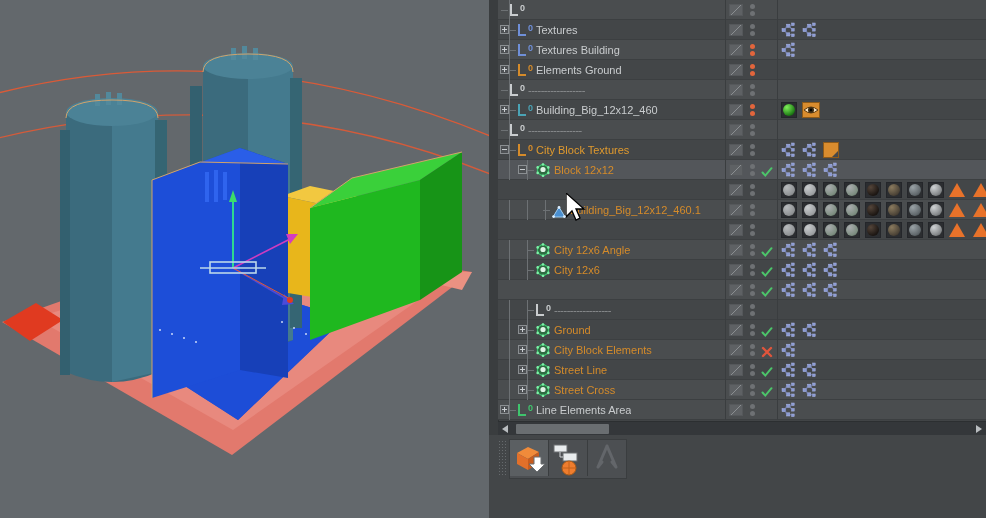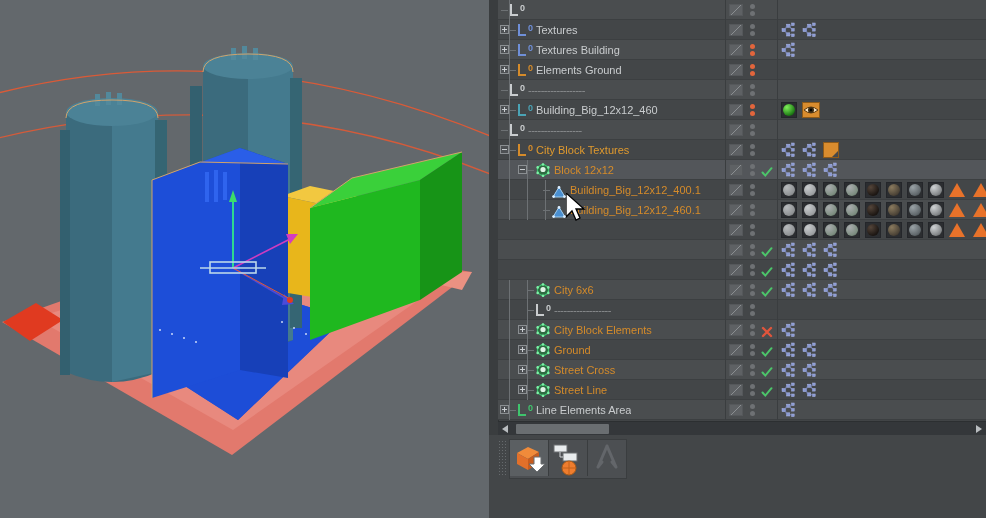--- a/index.html
+++ b/index.html
@@ -517,32 +517,70 @@
                 <rect x="10.6" y="6.5" width="2.6" height="2.6"></rect>
                 <rect x="10.6" y="12" width="2.6" height="2.6"></rect>
               </g>
               <g stroke="#7f8cc6" stroke-width=".9" fill="none">
                 <path d="M4.2 8 L5.6 3.8 M4.2 8 L5.6 12.4 M8.8 3.8 L10.6 2.3 M8.8 3.8 L10.6 7.8 M8.8 12.4 L10.6 13.3"></path>
               </g>
             </svg></span>
         </div>
       </div>
       <div class="row even">
+        <div class="colA">
+          <span class="swatch"></span>
+        </div>
+        <div class="colB">
+          <span class="dot t grey"></span>
+          <span class="dot b grey"></span>
+        </div>
+        <div class="colC"></div>
+        <div class="tags">
+          <span class="mat" style="left:3px">
+            <i style="background:radial-gradient(circle at 32% 28%,#b8bbbd 0%,#8d9092 70%,#16181a 100%)"></i>
+          </span>
+          <span class="mat" style="left:24px">
+            <i style="background:radial-gradient(circle at 32% 28%,#c9ccce 0%,#9a9d9f 70%,#16181a 100%)"></i>
+          </span>
+          <span class="mat" style="left:45px">
+            <i style="background:radial-gradient(circle at 32% 28%,#a9acae 0%,#7b8c7e 70%,#16181a 100%)"></i>
+          </span>
+          <span class="mat" style="left:66px">
+            <i style="background:radial-gradient(circle at 32% 28%,#a9acae 0%,#7b8c7e 70%,#16181a 100%)"></i>
+          </span>
+          <span class="mat" style="left:87px">
+            <i style="background:radial-gradient(circle at 32% 28%,#54453a 0%,#1d1713 70%,#16181a 100%)"></i>
+          </span>
+          <span class="mat" style="left:108px">
+            <i style="background:radial-gradient(circle at 32% 28%,#8a7a5e 0%,#4a4236 70%,#16181a 100%)"></i>
+          </span>
+          <span class="mat" style="left:129px">
+            <i style="background:radial-gradient(circle at 32% 28%,#9aa2a6 0%,#5d6468 70%,#16181a 100%)"></i>
+          </span>
+          <span class="mat" style="left:150px">
+            <i style="background:radial-gradient(circle at 32% 28%,#cfd2d4 0%,#7f8284 70%,#16181a 100%)"></i>
+          </span>
+          <span class="tri" style="left:171px"></span>
+          <span class="tri" style="left:195px"></span>
+        </div>
+      </div>
+      <div class="row odd">
         <div class="tree">
           <span class="guide" style="left:11px"></span>
           <span class="guide" style="left:29px"></span>
           <span class="guide" style="left:47px"></span>
           <span class="hline" style="left:45px;top:10px;width:7px"></span>
           <span class="picon" style="left:54px"><svg width="14" height="12" viewBox="0 0 14 12">
               <polygon points="7,1 13,11 1,11" fill="#4a8fd0" stroke="#9fcdf0" stroke-width="1"></polygon>
               <circle cx="7" cy="1.5" r="1.4" fill="#dceeff"></circle>
               <circle cx="1.6" cy="10.6" r="1.4" fill="#dceeff"></circle>
               <circle cx="12.4" cy="10.6" r="1.4" fill="#dceeff"></circle>
             </svg></span>
-          <span class="lbl orange" style="left:72px;max-width:154px">Building_Big_12x12_400.1</span>
+          <span class="lbl orange" style="left:72px;max-width:154px">Building_Big_12x12_460.1</span>
         </div>
         <div class="colA">
           <span class="swatch"></span>
         </div>
         <div class="colB">
           <span class="dot t grey"></span>
           <span class="dot b grey"></span>
         </div>
         <div class="colC"></div>
         <div class="tags">
@@ -567,34 +605,21 @@
           <span class="mat" style="left:129px">
             <i style="background:radial-gradient(circle at 32% 28%,#9aa2a6 0%,#5d6468 70%,#16181a 100%)"></i>
           </span>
           <span class="mat" style="left:150px">
             <i style="background:radial-gradient(circle at 32% 28%,#cfd2d4 0%,#7f8284 70%,#16181a 100%)"></i>
           </span>
           <span class="tri" style="left:171px"></span>
           <span class="tri" style="left:195px"></span>
         </div>
       </div>
-      <div class="row odd">
-        <div class="tree">
-          <span class="guide" style="left:11px"></span>
-          <span class="guide" style="left:29px"></span>
-          <span class="guide" style="left:47px"></span>
-          <span class="hline" style="left:45px;top:10px;width:7px"></span>
-          <span class="picon" style="left:54px"><svg width="14" height="12" viewBox="0 0 14 12">
-              <polygon points="7,1 13,11 1,11" fill="#4a8fd0" stroke="#9fcdf0" stroke-width="1"></polygon>
-              <circle cx="7" cy="1.5" r="1.4" fill="#dceeff"></circle>
-              <circle cx="1.6" cy="10.6" r="1.4" fill="#dceeff"></circle>
-              <circle cx="12.4" cy="10.6" r="1.4" fill="#dceeff"></circle>
-            </svg></span>
-          <span class="lbl orange" style="left:72px;max-width:154px">Building_Big_12x12_460.1</span>
-        </div>
+      <div class="row even">
         <div class="colA">
           <span class="swatch"></span>
         </div>
         <div class="colB">
           <span class="dot t grey"></span>
           <span class="dot b grey"></span>
         </div>
         <div class="colC"></div>
         <div class="tags">
           <span class="mat" style="left:3px">
@@ -616,189 +641,169 @@
             <i style="background:radial-gradient(circle at 32% 28%,#8a7a5e 0%,#4a4236 70%,#16181a 100%)"></i>
           </span>
           <span class="mat" style="left:129px">
             <i style="background:radial-gradient(circle at 32% 28%,#9aa2a6 0%,#5d6468 70%,#16181a 100%)"></i>
           </span>
           <span class="mat" style="left:150px">
             <i style="background:radial-gradient(circle at 32% 28%,#cfd2d4 0%,#7f8284 70%,#16181a 100%)"></i>
           </span>
           <span class="tri" style="left:171px"></span>
           <span class="tri" style="left:195px"></span>
-        </div>
-      </div>
-      <div class="row even">
-        <div class="colA">
-          <span class="swatch"></span>
-        </div>
-        <div class="colB">
-          <span class="dot t grey"></span>
-          <span class="dot b grey"></span>
-        </div>
-        <div class="colC"></div>
-        <div class="tags">
-          <span class="mat" style="left:3px">
-            <i style="background:radial-gradient(circle at 32% 28%,#b8bbbd 0%,#8d9092 70%,#16181a 100%)"></i>
-          </span>
-          <span class="mat" style="left:24px">
-            <i style="background:radial-gradient(circle at 32% 28%,#c9ccce 0%,#9a9d9f 70%,#16181a 100%)"></i>
-          </span>
-          <span class="mat" style="left:45px">
-            <i style="background:radial-gradient(circle at 32% 28%,#a9acae 0%,#7b8c7e 70%,#16181a 100%)"></i>
-          </span>
-          <span class="mat" style="left:66px">
-            <i style="background:radial-gradient(circle at 32% 28%,#a9acae 0%,#7b8c7e 70%,#16181a 100%)"></i>
-          </span>
-          <span class="mat" style="left:87px">
-            <i style="background:radial-gradient(circle at 32% 28%,#54453a 0%,#1d1713 70%,#16181a 100%)"></i>
-          </span>
-          <span class="mat" style="left:108px">
-            <i style="background:radial-gradient(circle at 32% 28%,#8a7a5e 0%,#4a4236 70%,#16181a 100%)"></i>
-          </span>
-          <span class="mat" style="left:129px">
-            <i style="background:radial-gradient(circle at 32% 28%,#9aa2a6 0%,#5d6468 70%,#16181a 100%)"></i>
-          </span>
-          <span class="mat" style="left:150px">
-            <i style="background:radial-gradient(circle at 32% 28%,#cfd2d4 0%,#7f8284 70%,#16181a 100%)"></i>
-          </span>
-          <span class="tri" style="left:171px"></span>
-          <span class="tri" style="left:195px"></span>
-        </div>
-      </div>
-      <div class="row odd">
-        <div class="colA">
-          <span class="swatch"></span>
-        </div>
-        <div class="colB">
-          <span class="dot t grey"></span>
-          <span class="dot b grey"></span>
-        </div>
-        <div class="colC">
-          <span class="chk"><svg width="12" height="12" viewBox="0 0 12 12">
-              <path d="M1.5 6.5 L4.3 9.6 L10.5 2.2" stroke="#4cc46a" stroke-width="2" fill="none" stroke-linecap="round"></path>
-            </svg></span>
-        </div>
-        <div class="tags">
-          <span class="tag xp" style="left:3px"><svg width="16" height="16" viewBox="0 0 16 16">
-              <g fill="#8b9ad4" stroke="#aab6e4" stroke-width=".5">
-                <rect x="1" y="6.5" width="3.2" height="3.2"></rect>
-                <rect x="5.6" y="2.2" width="3.2" height="3.2"></rect>
-                <rect x="5.6" y="10.8" width="3.2" height="3.2"></rect>
-                <rect x="10.6" y="1" width="2.6" height="2.6"></rect>
-                <rect x="10.6" y="6.5" width="2.6" height="2.6"></rect>
-                <rect x="10.6" y="12" width="2.6" height="2.6"></rect>
-              </g>
-              <g stroke="#7f8cc6" stroke-width=".9" fill="none">
-                <path d="M4.2 8 L5.6 3.8 M4.2 8 L5.6 12.4 M8.8 3.8 L10.6 2.3 M8.8 3.8 L10.6 7.8 M8.8 12.4 L10.6 13.3"></path>
-              </g>
-            </svg></span>
-          <span class="tag xp" style="left:24px"><svg width="16" height="16" viewBox="0 0 16 16">
-              <g fill="#8b9ad4" stroke="#aab6e4" stroke-width=".5">
-                <rect x="1" y="6.5" width="3.2" height="3.2"></rect>
-                <rect x="5.6" y="2.2" width="3.2" height="3.2"></rect>
-                <rect x="5.6" y="10.8" width="3.2" height="3.2"></rect>
-                <rect x="10.6" y="1" width="2.6" height="2.6"></rect>
-                <rect x="10.6" y="6.5" width="2.6" height="2.6"></rect>
-                <rect x="10.6" y="12" width="2.6" height="2.6"></rect>
-              </g>
-              <g stroke="#7f8cc6" stroke-width=".9" fill="none">
-                <path d="M4.2 8 L5.6 3.8 M4.2 8 L5.6 12.4 M8.8 3.8 L10.6 2.3 M8.8 3.8 L10.6 7.8 M8.8 12.4 L10.6 13.3"></path>
-              </g>
-            </svg></span>
-          <span class="tag xp" style="left:45px"><svg width="16" height="16" viewBox="0 0 16 16">
-              <g fill="#8b9ad4" stroke="#aab6e4" stroke-width=".5">
-                <rect x="1" y="6.5" width="3.2" height="3.2"></rect>
-                <rect x="5.6" y="2.2" width="3.2" height="3.2"></rect>
-                <rect x="5.6" y="10.8" width="3.2" height="3.2"></rect>
-                <rect x="10.6" y="1" width="2.6" height="2.6"></rect>
-                <rect x="10.6" y="6.5" width="2.6" height="2.6"></rect>
-                <rect x="10.6" y="12" width="2.6" height="2.6"></rect>
-              </g>
-              <g stroke="#7f8cc6" stroke-width=".9" fill="none">
-                <path d="M4.2 8 L5.6 3.8 M4.2 8 L5.6 12.4 M8.8 3.8 L10.6 2.3 M8.8 3.8 L10.6 7.8 M8.8 12.4 L10.6 13.3"></path>
-              </g>
-            </svg></span>
-        </div>
-      </div>
-      <div class="row even">
-        <div class="colA">
-          <span class="swatch"></span>
-        </div>
-        <div class="colB">
-          <span class="dot t grey"></span>
-          <span class="dot b grey"></span>
-        </div>
-        <div class="colC">
-          <span class="chk"><svg width="12" height="12" viewBox="0 0 12 12">
-              <path d="M1.5 6.5 L4.3 9.6 L10.5 2.2" stroke="#4cc46a" stroke-width="2" fill="none" stroke-linecap="round"></path>
-            </svg></span>
-        </div>
-        <div class="tags">
-          <span class="tag xp" style="left:3px"><svg width="16" height="16" viewBox="0 0 16 16">
-              <g fill="#8b9ad4" stroke="#aab6e4" stroke-width=".5">
-                <rect x="1" y="6.5" width="3.2" height="3.2"></rect>
-                <rect x="5.6" y="2.2" width="3.2" height="3.2"></rect>
-                <rect x="5.6" y="10.8" width="3.2" height="3.2"></rect>
-                <rect x="10.6" y="1" width="2.6" height="2.6"></rect>
-                <rect x="10.6" y="6.5" width="2.6" height="2.6"></rect>
-                <rect x="10.6" y="12" width="2.6" height="2.6"></rect>
-              </g>
-              <g stroke="#7f8cc6" stroke-width=".9" fill="none">
-                <path d="M4.2 8 L5.6 3.8 M4.2 8 L5.6 12.4 M8.8 3.8 L10.6 2.3 M8.8 3.8 L10.6 7.8 M8.8 12.4 L10.6 13.3"></path>
-              </g>
-            </svg></span>
-          <span class="tag xp" style="left:24px"><svg width="16" height="16" viewBox="0 0 16 16">
-              <g fill="#8b9ad4" stroke="#aab6e4" stroke-width=".5">
-                <rect x="1" y="6.5" width="3.2" height="3.2"></rect>
-                <rect x="5.6" y="2.2" width="3.2" height="3.2"></rect>
-                <rect x="5.6" y="10.8" width="3.2" height="3.2"></rect>
-                <rect x="10.6" y="1" width="2.6" height="2.6"></rect>
-                <rect x="10.6" y="6.5" width="2.6" height="2.6"></rect>
-                <rect x="10.6" y="12" width="2.6" height="2.6"></rect>
-              </g>
-              <g stroke="#7f8cc6" stroke-width=".9" fill="none">
-                <path d="M4.2 8 L5.6 3.8 M4.2 8 L5.6 12.4 M8.8 3.8 L10.6 2.3 M8.8 3.8 L10.6 7.8 M8.8 12.4 L10.6 13.3"></path>
-              </g>
-            </svg></span>
-          <span class="tag xp" style="left:45px"><svg width="16" height="16" viewBox="0 0 16 16">
-              <g fill="#8b9ad4" stroke="#aab6e4" stroke-width=".5">
-                <rect x="1" y="6.5" width="3.2" height="3.2"></rect>
-                <rect x="5.6" y="2.2" width="3.2" height="3.2"></rect>
-                <rect x="5.6" y="10.8" width="3.2" height="3.2"></rect>
-                <rect x="10.6" y="1" width="2.6" height="2.6"></rect>
-                <rect x="10.6" y="6.5" width="2.6" height="2.6"></rect>
-                <rect x="10.6" y="12" width="2.6" height="2.6"></rect>
-              </g>
-              <g stroke="#7f8cc6" stroke-width=".9" fill="none">
-                <path d="M4.2 8 L5.6 3.8 M4.2 8 L5.6 12.4 M8.8 3.8 L10.6 2.3 M8.8 3.8 L10.6 7.8 M8.8 12.4 L10.6 13.3"></path>
-              </g>
-            </svg></span>
         </div>
       </div>
       <div class="row odd">
         <div class="tree">
           <span class="guide" style="left:11px"></span>
           <span class="guide" style="left:29px"></span>
           <span class="hline" style="left:29px;top:10px;width:7px"></span>
           <span class="nicon" style="left:38px">
             <svg width="14" height="14" viewBox="0 0 14 14">
               <polygon points="7,1 12.5,4.3 12.5,10 7,13 1.5,10 1.5,4.3" fill="#2f6b42" stroke="#39c46d" stroke-width="1.2"></polygon>
               <circle cx="7" cy="6.5" r="2.6" fill="#dff5e6"></circle>
               <circle cx="7" cy="1.5" r="1.3" fill="#7ff0a8"></circle>
               <circle cx="12.3" cy="4.4" r="1.3" fill="#7ff0a8"></circle>
               <circle cx="12.3" cy="9.9" r="1.3" fill="#7ff0a8"></circle>
               <circle cx="7" cy="12.8" r="1.3" fill="#7ff0a8"></circle>
               <circle cx="1.7" cy="9.9" r="1.3" fill="#7ff0a8"></circle>
               <circle cx="1.7" cy="4.4" r="1.3" fill="#7ff0a8"></circle>
             </svg>
           </span>
-          <span class="lbl orange" style="left:56px;max-width:170px">City 6x6</span>
-        </div>
+          <span class="lbl orange" style="left:56px;max-width:170px">City 12x6 Angle</span>
+        </div>
+        <div class="colA">
+          <span class="swatch"></span>
+        </div>
+        <div class="colB">
+          <span class="dot t grey"></span>
+          <span class="dot b grey"></span>
+        </div>
+        <div class="colC">
+          <span class="chk"><svg width="12" height="12" viewBox="0 0 12 12">
+              <path d="M1.5 6.5 L4.3 9.6 L10.5 2.2" stroke="#4cc46a" stroke-width="2" fill="none" stroke-linecap="round"></path>
+            </svg></span>
+        </div>
+        <div class="tags">
+          <span class="tag xp" style="left:3px"><svg width="16" height="16" viewBox="0 0 16 16">
+              <g fill="#8b9ad4" stroke="#aab6e4" stroke-width=".5">
+                <rect x="1" y="6.5" width="3.2" height="3.2"></rect>
+                <rect x="5.6" y="2.2" width="3.2" height="3.2"></rect>
+                <rect x="5.6" y="10.8" width="3.2" height="3.2"></rect>
+                <rect x="10.6" y="1" width="2.6" height="2.6"></rect>
+                <rect x="10.6" y="6.5" width="2.6" height="2.6"></rect>
+                <rect x="10.6" y="12" width="2.6" height="2.6"></rect>
+              </g>
+              <g stroke="#7f8cc6" stroke-width=".9" fill="none">
+                <path d="M4.2 8 L5.6 3.8 M4.2 8 L5.6 12.4 M8.8 3.8 L10.6 2.3 M8.8 3.8 L10.6 7.8 M8.8 12.4 L10.6 13.3"></path>
+              </g>
+            </svg></span>
+          <span class="tag xp" style="left:24px"><svg width="16" height="16" viewBox="0 0 16 16">
+              <g fill="#8b9ad4" stroke="#aab6e4" stroke-width=".5">
+                <rect x="1" y="6.5" width="3.2" height="3.2"></rect>
+                <rect x="5.6" y="2.2" width="3.2" height="3.2"></rect>
+                <rect x="5.6" y="10.8" width="3.2" height="3.2"></rect>
+                <rect x="10.6" y="1" width="2.6" height="2.6"></rect>
+                <rect x="10.6" y="6.5" width="2.6" height="2.6"></rect>
+                <rect x="10.6" y="12" width="2.6" height="2.6"></rect>
+              </g>
+              <g stroke="#7f8cc6" stroke-width=".9" fill="none">
+                <path d="M4.2 8 L5.6 3.8 M4.2 8 L5.6 12.4 M8.8 3.8 L10.6 2.3 M8.8 3.8 L10.6 7.8 M8.8 12.4 L10.6 13.3"></path>
+              </g>
+            </svg></span>
+          <span class="tag xp" style="left:45px"><svg width="16" height="16" viewBox="0 0 16 16">
+              <g fill="#8b9ad4" stroke="#aab6e4" stroke-width=".5">
+                <rect x="1" y="6.5" width="3.2" height="3.2"></rect>
+                <rect x="5.6" y="2.2" width="3.2" height="3.2"></rect>
+                <rect x="5.6" y="10.8" width="3.2" height="3.2"></rect>
+                <rect x="10.6" y="1" width="2.6" height="2.6"></rect>
+                <rect x="10.6" y="6.5" width="2.6" height="2.6"></rect>
+                <rect x="10.6" y="12" width="2.6" height="2.6"></rect>
+              </g>
+              <g stroke="#7f8cc6" stroke-width=".9" fill="none">
+                <path d="M4.2 8 L5.6 3.8 M4.2 8 L5.6 12.4 M8.8 3.8 L10.6 2.3 M8.8 3.8 L10.6 7.8 M8.8 12.4 L10.6 13.3"></path>
+              </g>
+            </svg></span>
+        </div>
+      </div>
+      <div class="row even">
+        <div class="tree">
+          <span class="guide" style="left:11px"></span>
+          <span class="guide" style="left:29px"></span>
+          <span class="hline" style="left:29px;top:10px;width:7px"></span>
+          <span class="nicon" style="left:38px">
+            <svg width="14" height="14" viewBox="0 0 14 14">
+              <polygon points="7,1 12.5,4.3 12.5,10 7,13 1.5,10 1.5,4.3" fill="#2f6b42" stroke="#39c46d" stroke-width="1.2"></polygon>
+              <circle cx="7" cy="6.5" r="2.6" fill="#dff5e6"></circle>
+              <circle cx="7" cy="1.5" r="1.3" fill="#7ff0a8"></circle>
+              <circle cx="12.3" cy="4.4" r="1.3" fill="#7ff0a8"></circle>
+              <circle cx="12.3" cy="9.9" r="1.3" fill="#7ff0a8"></circle>
+              <circle cx="7" cy="12.8" r="1.3" fill="#7ff0a8"></circle>
+              <circle cx="1.7" cy="9.9" r="1.3" fill="#7ff0a8"></circle>
+              <circle cx="1.7" cy="4.4" r="1.3" fill="#7ff0a8"></circle>
+            </svg>
+          </span>
+          <span class="lbl orange" style="left:56px;max-width:170px">City 12x6</span>
+        </div>
+        <div class="colA">
+          <span class="swatch"></span>
+        </div>
+        <div class="colB">
+          <span class="dot t grey"></span>
+          <span class="dot b grey"></span>
+        </div>
+        <div class="colC">
+          <span class="chk"><svg width="12" height="12" viewBox="0 0 12 12">
+              <path d="M1.5 6.5 L4.3 9.6 L10.5 2.2" stroke="#4cc46a" stroke-width="2" fill="none" stroke-linecap="round"></path>
+            </svg></span>
+        </div>
+        <div class="tags">
+          <span class="tag xp" style="left:3px"><svg width="16" height="16" viewBox="0 0 16 16">
+              <g fill="#8b9ad4" stroke="#aab6e4" stroke-width=".5">
+                <rect x="1" y="6.5" width="3.2" height="3.2"></rect>
+                <rect x="5.6" y="2.2" width="3.2" height="3.2"></rect>
+                <rect x="5.6" y="10.8" width="3.2" height="3.2"></rect>
+                <rect x="10.6" y="1" width="2.6" height="2.6"></rect>
+                <rect x="10.6" y="6.5" width="2.6" height="2.6"></rect>
+                <rect x="10.6" y="12" width="2.6" height="2.6"></rect>
+              </g>
+              <g stroke="#7f8cc6" stroke-width=".9" fill="none">
+                <path d="M4.2 8 L5.6 3.8 M4.2 8 L5.6 12.4 M8.8 3.8 L10.6 2.3 M8.8 3.8 L10.6 7.8 M8.8 12.4 L10.6 13.3"></path>
+              </g>
+            </svg></span>
+          <span class="tag xp" style="left:24px"><svg width="16" height="16" viewBox="0 0 16 16">
+              <g fill="#8b9ad4" stroke="#aab6e4" stroke-width=".5">
+                <rect x="1" y="6.5" width="3.2" height="3.2"></rect>
+                <rect x="5.6" y="2.2" width="3.2" height="3.2"></rect>
+                <rect x="5.6" y="10.8" width="3.2" height="3.2"></rect>
+                <rect x="10.6" y="1" width="2.6" height="2.6"></rect>
+                <rect x="10.6" y="6.5" width="2.6" height="2.6"></rect>
+                <rect x="10.6" y="12" width="2.6" height="2.6"></rect>
+              </g>
+              <g stroke="#7f8cc6" stroke-width=".9" fill="none">
+                <path d="M4.2 8 L5.6 3.8 M4.2 8 L5.6 12.4 M8.8 3.8 L10.6 2.3 M8.8 3.8 L10.6 7.8 M8.8 12.4 L10.6 13.3"></path>
+              </g>
+            </svg></span>
+          <span class="tag xp" style="left:45px"><svg width="16" height="16" viewBox="0 0 16 16">
+              <g fill="#8b9ad4" stroke="#aab6e4" stroke-width=".5">
+                <rect x="1" y="6.5" width="3.2" height="3.2"></rect>
+                <rect x="5.6" y="2.2" width="3.2" height="3.2"></rect>
+                <rect x="5.6" y="10.8" width="3.2" height="3.2"></rect>
+                <rect x="10.6" y="1" width="2.6" height="2.6"></rect>
+                <rect x="10.6" y="6.5" width="2.6" height="2.6"></rect>
+                <rect x="10.6" y="12" width="2.6" height="2.6"></rect>
+              </g>
+              <g stroke="#7f8cc6" stroke-width=".9" fill="none">
+                <path d="M4.2 8 L5.6 3.8 M4.2 8 L5.6 12.4 M8.8 3.8 L10.6 2.3 M8.8 3.8 L10.6 7.8 M8.8 12.4 L10.6 13.3"></path>
+              </g>
+            </svg></span>
+        </div>
+      </div>
+      <div class="row odd">
         <div class="colA">
           <span class="swatch"></span>
         </div>
         <div class="colB">
           <span class="dot t grey"></span>
           <span class="dot b grey"></span>
         </div>
         <div class="colC">
           <span class="chk"><svg width="12" height="12" viewBox="0 0 12 12">
               <path d="M1.5 6.5 L4.3 9.6 L10.5 2.2" stroke="#4cc46a" stroke-width="2" fill="none" stroke-linecap="round"></path>
@@ -860,148 +865,148 @@
         <div class="colA">
           <span class="swatch"></span>
         </div>
         <div class="colB">
           <span class="dot t grey"></span>
           <span class="dot b grey"></span>
         </div>
         <div class="colC"></div>
         <div class="tags"></div>
       </div>
-      <div class="row odd">
+      <div class="row even">
         <div class="tree">
           <span class="guide" style="left:11px"></span>
           <span class="guide" style="left:29px"></span>
           <span class="hline" style="left:29px;top:10px;width:7px"></span>
           <span class="pm plus" style="left:20px"></span>
           <span class="nicon" style="left:38px">
             <svg width="14" height="14" viewBox="0 0 14 14">
               <polygon points="7,1 12.5,4.3 12.5,10 7,13 1.5,10 1.5,4.3" fill="#2f6b42" stroke="#39c46d" stroke-width="1.2"></polygon>
               <circle cx="7" cy="6.5" r="2.6" fill="#dff5e6"></circle>
               <circle cx="7" cy="1.5" r="1.3" fill="#7ff0a8"></circle>
               <circle cx="12.3" cy="4.4" r="1.3" fill="#7ff0a8"></circle>
               <circle cx="12.3" cy="9.9" r="1.3" fill="#7ff0a8"></circle>
               <circle cx="7" cy="12.8" r="1.3" fill="#7ff0a8"></circle>
               <circle cx="1.7" cy="9.9" r="1.3" fill="#7ff0a8"></circle>
               <circle cx="1.7" cy="4.4" r="1.3" fill="#7ff0a8"></circle>
             </svg>
           </span>
-          <span class="lbl orange" style="left:56px;max-width:170px">City Block Elements</span>
+          <span class="lbl orange" style="left:56px;max-width:170px">Ground</span>
         </div>
         <div class="colA">
           <span class="swatch"></span>
         </div>
         <div class="colB">
           <span class="dot t grey"></span>
           <span class="dot b grey"></span>
         </div>
         <div class="colC">
           <span class="chk"><svg width="12" height="12" viewBox="0 0 12 12">
-              <path d="M2 2 L10 10 M10 2 L2 10" stroke="#e0553c" stroke-width="2.4" stroke-linecap="round"></path>
+              <path d="M1.5 6.5 L4.3 9.6 L10.5 2.2" stroke="#4cc46a" stroke-width="2" fill="none" stroke-linecap="round"></path>
             </svg></span>
         </div>
         <div class="tags">
           <span class="tag xp" style="left:3px"><svg width="16" height="16" viewBox="0 0 16 16">
               <g fill="#8b9ad4" stroke="#aab6e4" stroke-width=".5">
                 <rect x="1" y="6.5" width="3.2" height="3.2"></rect>
                 <rect x="5.6" y="2.2" width="3.2" height="3.2"></rect>
                 <rect x="5.6" y="10.8" width="3.2" height="3.2"></rect>
                 <rect x="10.6" y="1" width="2.6" height="2.6"></rect>
                 <rect x="10.6" y="6.5" width="2.6" height="2.6"></rect>
                 <rect x="10.6" y="12" width="2.6" height="2.6"></rect>
               </g>
               <g stroke="#7f8cc6" stroke-width=".9" fill="none">
                 <path d="M4.2 8 L5.6 3.8 M4.2 8 L5.6 12.4 M8.8 3.8 L10.6 2.3 M8.8 3.8 L10.6 7.8 M8.8 12.4 L10.6 13.3"></path>
               </g>
             </svg></span>
-        </div>
-      </div>
-      <div class="row even">
+          <span class="tag xp" style="left:24px"><svg width="16" height="16" viewBox="0 0 16 16">
+              <g fill="#8b9ad4" stroke="#aab6e4" stroke-width=".5">
+                <rect x="1" y="6.5" width="3.2" height="3.2"></rect>
+                <rect x="5.6" y="2.2" width="3.2" height="3.2"></rect>
+                <rect x="5.6" y="10.8" width="3.2" height="3.2"></rect>
+                <rect x="10.6" y="1" width="2.6" height="2.6"></rect>
+                <rect x="10.6" y="6.5" width="2.6" height="2.6"></rect>
+                <rect x="10.6" y="12" width="2.6" height="2.6"></rect>
+              </g>
+              <g stroke="#7f8cc6" stroke-width=".9" fill="none">
+                <path d="M4.2 8 L5.6 3.8 M4.2 8 L5.6 12.4 M8.8 3.8 L10.6 2.3 M8.8 3.8 L10.6 7.8 M8.8 12.4 L10.6 13.3"></path>
+              </g>
+            </svg></span>
+        </div>
+      </div>
+      <div class="row odd">
         <div class="tree">
           <span class="guide" style="left:11px"></span>
           <span class="guide" style="left:29px"></span>
           <span class="hline" style="left:29px;top:10px;width:7px"></span>
           <span class="pm plus" style="left:20px"></span>
           <span class="nicon" style="left:38px">
             <svg width="14" height="14" viewBox="0 0 14 14">
               <polygon points="7,1 12.5,4.3 12.5,10 7,13 1.5,10 1.5,4.3" fill="#2f6b42" stroke="#39c46d" stroke-width="1.2"></polygon>
               <circle cx="7" cy="6.5" r="2.6" fill="#dff5e6"></circle>
               <circle cx="7" cy="1.5" r="1.3" fill="#7ff0a8"></circle>
               <circle cx="12.3" cy="4.4" r="1.3" fill="#7ff0a8"></circle>
               <circle cx="12.3" cy="9.9" r="1.3" fill="#7ff0a8"></circle>
               <circle cx="7" cy="12.8" r="1.3" fill="#7ff0a8"></circle>
               <circle cx="1.7" cy="9.9" r="1.3" fill="#7ff0a8"></circle>
               <circle cx="1.7" cy="4.4" r="1.3" fill="#7ff0a8"></circle>
             </svg>
           </span>
-          <span class="lbl orange" style="left:56px;max-width:170px">Ground</span>
+          <span class="lbl orange" style="left:56px;max-width:170px">City Block Elements</span>
         </div>
         <div class="colA">
           <span class="swatch"></span>
         </div>
         <div class="colB">
           <span class="dot t grey"></span>
           <span class="dot b grey"></span>
         </div>
         <div class="colC">
           <span class="chk"><svg width="12" height="12" viewBox="0 0 12 12">
-              <path d="M1.5 6.5 L4.3 9.6 L10.5 2.2" stroke="#4cc46a" stroke-width="2" fill="none" stroke-linecap="round"></path>
+              <path d="M2 2 L10 10 M10 2 L2 10" stroke="#e0553c" stroke-width="2.4" stroke-linecap="round"></path>
             </svg></span>
         </div>
         <div class="tags">
           <span class="tag xp" style="left:3px"><svg width="16" height="16" viewBox="0 0 16 16">
               <g fill="#8b9ad4" stroke="#aab6e4" stroke-width=".5">
                 <rect x="1" y="6.5" width="3.2" height="3.2"></rect>
                 <rect x="5.6" y="2.2" width="3.2" height="3.2"></rect>
                 <rect x="5.6" y="10.8" width="3.2" height="3.2"></rect>
                 <rect x="10.6" y="1" width="2.6" height="2.6"></rect>
                 <rect x="10.6" y="6.5" width="2.6" height="2.6"></rect>
                 <rect x="10.6" y="12" width="2.6" height="2.6"></rect>
               </g>
               <g stroke="#7f8cc6" stroke-width=".9" fill="none">
                 <path d="M4.2 8 L5.6 3.8 M4.2 8 L5.6 12.4 M8.8 3.8 L10.6 2.3 M8.8 3.8 L10.6 7.8 M8.8 12.4 L10.6 13.3"></path>
               </g>
             </svg></span>
-          <span class="tag xp" style="left:24px"><svg width="16" height="16" viewBox="0 0 16 16">
-              <g fill="#8b9ad4" stroke="#aab6e4" stroke-width=".5">
-                <rect x="1" y="6.5" width="3.2" height="3.2"></rect>
-                <rect x="5.6" y="2.2" width="3.2" height="3.2"></rect>
-                <rect x="5.6" y="10.8" width="3.2" height="3.2"></rect>
-                <rect x="10.6" y="1" width="2.6" height="2.6"></rect>
-                <rect x="10.6" y="6.5" width="2.6" height="2.6"></rect>
-                <rect x="10.6" y="12" width="2.6" height="2.6"></rect>
-              </g>
-              <g stroke="#7f8cc6" stroke-width=".9" fill="none">
-                <path d="M4.2 8 L5.6 3.8 M4.2 8 L5.6 12.4 M8.8 3.8 L10.6 2.3 M8.8 3.8 L10.6 7.8 M8.8 12.4 L10.6 13.3"></path>
-              </g>
-            </svg></span>
-        </div>
-      </div>
-      <div class="row odd">
+        </div>
+      </div>
+      <div class="row even">
         <div class="tree">
           <span class="guide" style="left:11px"></span>
           <span class="guide" style="left:29px"></span>
           <span class="hline" style="left:29px;top:10px;width:7px"></span>
           <span class="pm plus" style="left:20px"></span>
           <span class="nicon" style="left:38px">
             <svg width="14" height="14" viewBox="0 0 14 14">
               <polygon points="7,1 12.5,4.3 12.5,10 7,13 1.5,10 1.5,4.3" fill="#2f6b42" stroke="#39c46d" stroke-width="1.2"></polygon>
               <circle cx="7" cy="6.5" r="2.6" fill="#dff5e6"></circle>
               <circle cx="7" cy="1.5" r="1.3" fill="#7ff0a8"></circle>
               <circle cx="12.3" cy="4.4" r="1.3" fill="#7ff0a8"></circle>
               <circle cx="12.3" cy="9.9" r="1.3" fill="#7ff0a8"></circle>
               <circle cx="7" cy="12.8" r="1.3" fill="#7ff0a8"></circle>
               <circle cx="1.7" cy="9.9" r="1.3" fill="#7ff0a8"></circle>
               <circle cx="1.7" cy="4.4" r="1.3" fill="#7ff0a8"></circle>
             </svg>
           </span>
-          <span class="lbl orange" style="left:56px;max-width:170px">Street Cross</span>
+          <span class="lbl orange" style="left:56px;max-width:170px">Street Line</span>
         </div>
         <div class="colA">
           <span class="swatch"></span>
         </div>
         <div class="colB">
           <span class="dot t grey"></span>
           <span class="dot b grey"></span>
         </div>
         <div class="colC">
           <span class="chk"><svg width="12" height="12" viewBox="0 0 12 12">
@@ -1030,39 +1035,39 @@
                 <rect x="10.6" y="1" width="2.6" height="2.6"></rect>
                 <rect x="10.6" y="6.5" width="2.6" height="2.6"></rect>
                 <rect x="10.6" y="12" width="2.6" height="2.6"></rect>
               </g>
               <g stroke="#7f8cc6" stroke-width=".9" fill="none">
                 <path d="M4.2 8 L5.6 3.8 M4.2 8 L5.6 12.4 M8.8 3.8 L10.6 2.3 M8.8 3.8 L10.6 7.8 M8.8 12.4 L10.6 13.3"></path>
               </g>
             </svg></span>
         </div>
       </div>
-      <div class="row even">
+      <div class="row odd">
         <div class="tree">
           <span class="guide" style="left:11px"></span>
           <span class="guide" style="left:29px"></span>
           <span class="hline" style="left:29px;top:10px;width:7px"></span>
           <span class="pm plus" style="left:20px"></span>
           <span class="nicon" style="left:38px">
             <svg width="14" height="14" viewBox="0 0 14 14">
               <polygon points="7,1 12.5,4.3 12.5,10 7,13 1.5,10 1.5,4.3" fill="#2f6b42" stroke="#39c46d" stroke-width="1.2"></polygon>
               <circle cx="7" cy="6.5" r="2.6" fill="#dff5e6"></circle>
               <circle cx="7" cy="1.5" r="1.3" fill="#7ff0a8"></circle>
               <circle cx="12.3" cy="4.4" r="1.3" fill="#7ff0a8"></circle>
               <circle cx="12.3" cy="9.9" r="1.3" fill="#7ff0a8"></circle>
               <circle cx="7" cy="12.8" r="1.3" fill="#7ff0a8"></circle>
               <circle cx="1.7" cy="9.9" r="1.3" fill="#7ff0a8"></circle>
               <circle cx="1.7" cy="4.4" r="1.3" fill="#7ff0a8"></circle>
             </svg>
           </span>
-          <span class="lbl orange" style="left:56px;max-width:170px">Street Line</span>
+          <span class="lbl orange" style="left:56px;max-width:170px">Street Cross</span>
         </div>
         <div class="colA">
           <span class="swatch"></span>
         </div>
         <div class="colB">
           <span class="dot t grey"></span>
           <span class="dot b grey"></span>
         </div>
         <div class="colC">
           <span class="chk"><svg width="12" height="12" viewBox="0 0 12 12">

